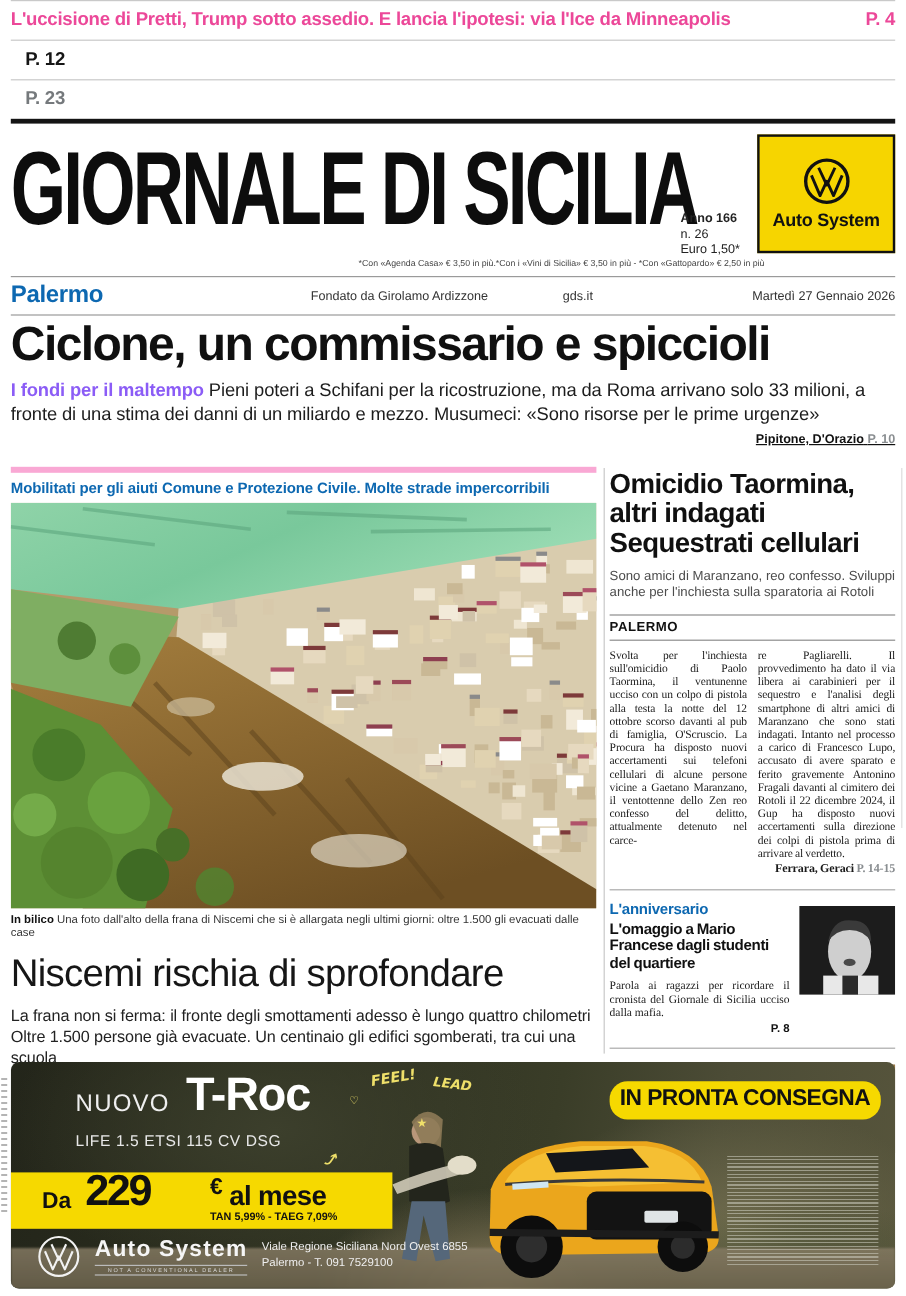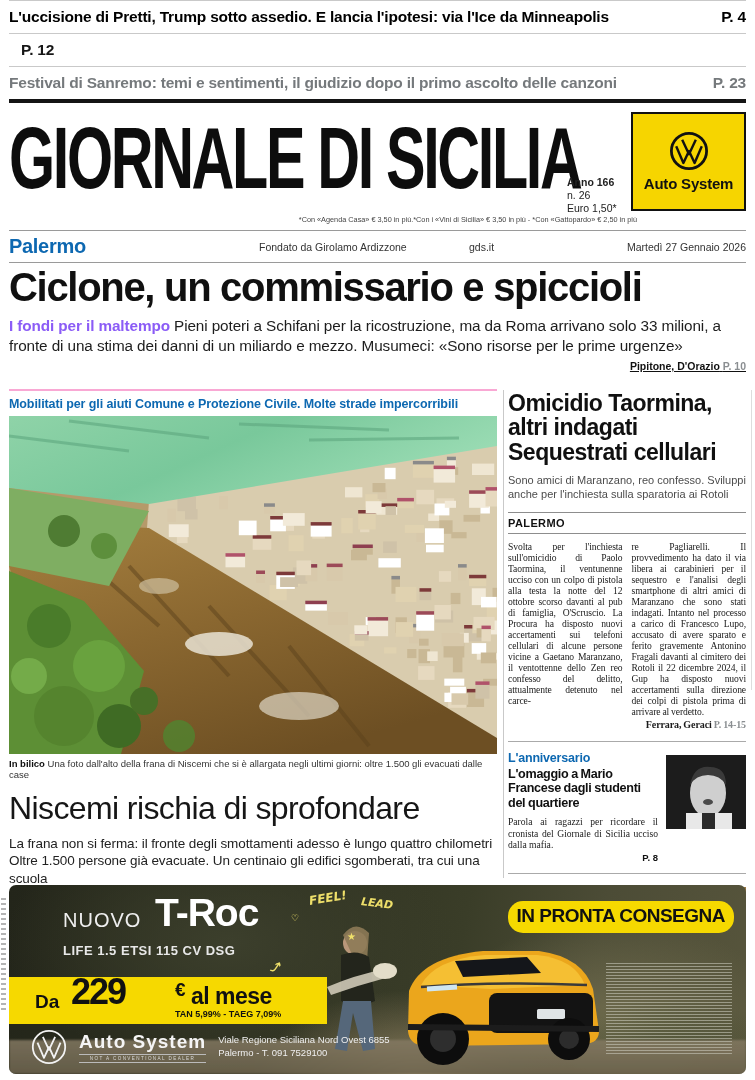--- a/index.html
+++ b/index.html
@@ -6,21 +6,21 @@
   body{
     width:755px;height:1080px;position:relative;background:#fff;
     font-family:"Liberation Sans",sans-serif;color:#111;overflow:hidden;
   }
   
   .topstrip{position:absolute;left:0;top:0;width:755px;}
   .toprow{display:flex;align-items:center;justify-content:space-between;
     height:32px;margin:0 9px;border-top:1px solid #c9c9c9;
     font-weight:700;font-size:15.5px;letter-spacing:-0.2px;}
   .toprow .pg{font-weight:700;margin-left:12px;white-space:nowrap;}
-  .c-blue{color:#000000;} .c-black{color:#161616;} .c-gray{color:#75797c;}
+  .c-blue{color:#ec4899;} .c-black{color:#161616;} .c-gray{color:#75797c;}
   .thickbar{position:absolute;left:9px;top:99px;width:737px;height:4px;background:#141414;}
   
   .masthead{position:absolute;left:0;top:104px;width:755px;height:124px;}
   .mast-title{position:absolute;left:9px;top:4px;font-size:76px;font-weight:900;
     letter-spacing:-3px;white-space:nowrap;color:#0d0d0d;
     transform:scale(0.78,1.14);transform-origin:left top;}
   .autobox{position:absolute;right:9px;top:8px;width:111px;height:95px;background:#f6d500;
     border:2px solid #111;display:flex;flex-direction:column;align-items:center;justify-content:center;gap:4px;}
   .autobox .vw{width:40px;height:40px;color:#111;}
   .autobox .brand{font-weight:800;font-size:15px;color:#111;letter-spacing:-0.2px;}
@@ -38,21 +38,21 @@
   
   .lead{position:absolute;left:9px;top:267px;width:737px;}
   .lead h1{margin:0;font-size:40px;font-weight:800;letter-spacing:-1.3px;line-height:1;color:#101010;}
   .standfirst{margin-top:9px;font-size:15.3px;line-height:1.3;color:#1d1d1d;letter-spacing:-0.1px;}
   .standfirst .kick{color:#8b5cf6;font-weight:800;}
   .lead-byline{margin-top:4px;text-align:right;font-size:10.5px;font-weight:800;color:#111;text-decoration:underline;}
   .pg-gray{color:#8a8e91;font-weight:800;}
   
   .vdiv{position:absolute;background:#c9c9c9;width:1px;}
   .leftcol{position:absolute;left:9px;top:389px;width:488px;}
-  .kicker{border-top:2px solid #f9a8d4;padding:6px 0 5px;color:#0d68b1;font-weight:800;font-size:12.5px;letter-spacing:-0.1px;}
+  .kicker{border-top:5px solid #f9a8d4;padding:6px 0 5px;color:#0d68b1;font-weight:800;font-size:12.5px;letter-spacing:-0.1px;}
   .photo{width:488px;height:338px;display:block;}
   .caption{margin-top:4px;font-size:9.5px;color:#333;}
   .caption .cb{font-weight:800;color:#111;}
   .leftcol h2{margin:12px 0 0;font-size:32px;font-weight:400;letter-spacing:-0.6px;color:#161616;line-height:1.05;}
   .left-body{margin-top:9px;font-size:13.5px;line-height:1.32;color:#222;letter-spacing:-0.1px;}
   .left-byline{margin-top:2px;text-align:right;font-size:10.5px;font-weight:800;color:#111;}
   .rightcol{position:absolute;left:508px;top:389px;width:238px;}
   .rightcol h2{margin:2px 0 0;font-size:23px;font-weight:800;letter-spacing:-0.5px;line-height:1.06;color:#101010;}
   .r-standfirst{margin-top:9px;font-size:11px;line-height:1.3;color:#4c4c4c;}
   .r-dateline{margin-top:10px;border-top:1px solid #8d8d8d;border-bottom:1px solid #8d8d8d;
@@ -76,21 +76,21 @@
       radial-gradient(220px 120px at 55% 100%, #8a7d5e 0%, rgba(138,125,94,0) 70%),
       radial-gradient(300px 170px at 30% 30%, #3c3f2c 0%, rgba(60,63,44,0) 75%),
       linear-gradient(100deg,#23251a 0%,#2e3120 35%,#3a3d28 60%,#4c4c36 78%,#57553c 100%);
     color:#fff;}
   .ad .road{position:absolute;left:0;bottom:0;width:100%;height:34px;
     background:linear-gradient(180deg,#857a63,#6e654f);filter:blur(1px);opacity:.85;}
   .ad .grassR{position:absolute;right:0;bottom:26px;width:270px;height:60px;
     background:radial-gradient(60% 100% at 70% 100%,#31402255 0%,#31402200 80%);}
   .ad-nuovo{position:absolute;left:54px;top:24px;font-size:20px;font-weight:400;letter-spacing:1px;color:#efefef;}
   .ad-model{position:absolute;left:146px;top:6px;font-size:39px;font-weight:900;letter-spacing:-1px;color:#fff;}
-  .ad-trim{position:absolute;left:54px;top:58px;font-size:13px;font-weight:700;letter-spacing:0.5px;color:#e8e8e8;}
+  .ad-trim{position:absolute;left:54px;top:58px;font-size:13px;font-weight:400;letter-spacing:0.5px;color:#e8e8e8;}
   .pricebar{position:absolute;left:0;top:92px;width:318px;height:47px;background:#f6d900;color:#111;}
   .pricebar .da{position:absolute;left:26px;top:14px;font-size:19px;font-weight:900;}
   .pricebar .amount{position:absolute;left:62px;top:-6px;font-size:36px;font-weight:900;letter-spacing:-2px;}
   .pricebar .eur{position:absolute;left:166px;top:2px;font-size:19px;font-weight:900;}
   .pricebar .mese{position:absolute;left:182px;top:6px;font-size:23px;font-weight:900;letter-spacing:-0.5px;}
   .pricebar .tan{position:absolute;left:166px;top:32px;font-size:9px;font-weight:800;}
   .doodle{position:absolute;color:#efe06a;font-weight:700;font-style:italic;font-family:"DejaVu Sans",sans-serif;}
   .consegna{position:absolute;right:12px;top:16px;background:#f6d900;color:#111;padding:6px 9px 7px;
     font-size:19px;font-weight:900;line-height:0.98;letter-spacing:-0.5px;border-radius:15px;}
   .legal{position:absolute;right:14px;top:78px;width:126px;height:92px;opacity:.55;
@@ -108,21 +108,20 @@
 
 <div class="topstrip">
   <div class="toprow c-blue">
     <span>L'uccisione di Pretti, Trump sotto assedio. E lancia l'ipotesi: via l'Ice da Minneapolis</span>
     <span class="pg">P. 4</span>
   </div>
   <div class="toprow c-black">
     <span class="pg">P. 12</span>
   </div>
   <div class="toprow c-gray">
-    <span>Festival di Sanremo: temi e sentimenti, il giudizio dopo il primo ascolto delle canzoni</span>
     <span class="pg">P. 23</span>
   </div>
 </div>
 <div class="thickbar"></div>
 
 <div class="masthead">
   <div class="mast-title">GIORNALE DI SICILIA</div>
   <div class="autobox">
     <svg class="vw" viewBox="0 0 100 100">
       <circle cx="50" cy="50" r="44" fill="none" stroke="currentColor" stroke-width="7"></circle>

